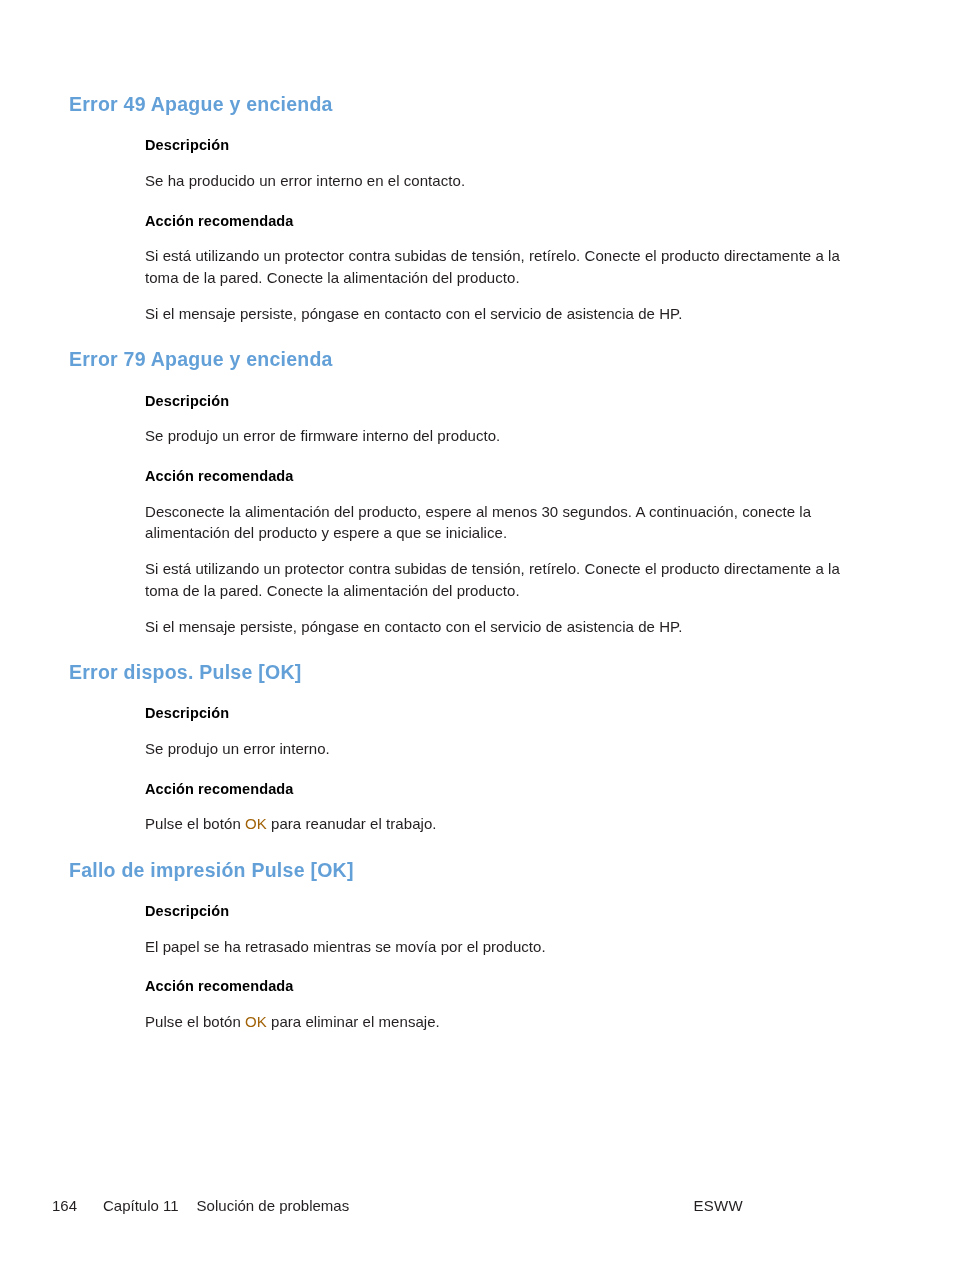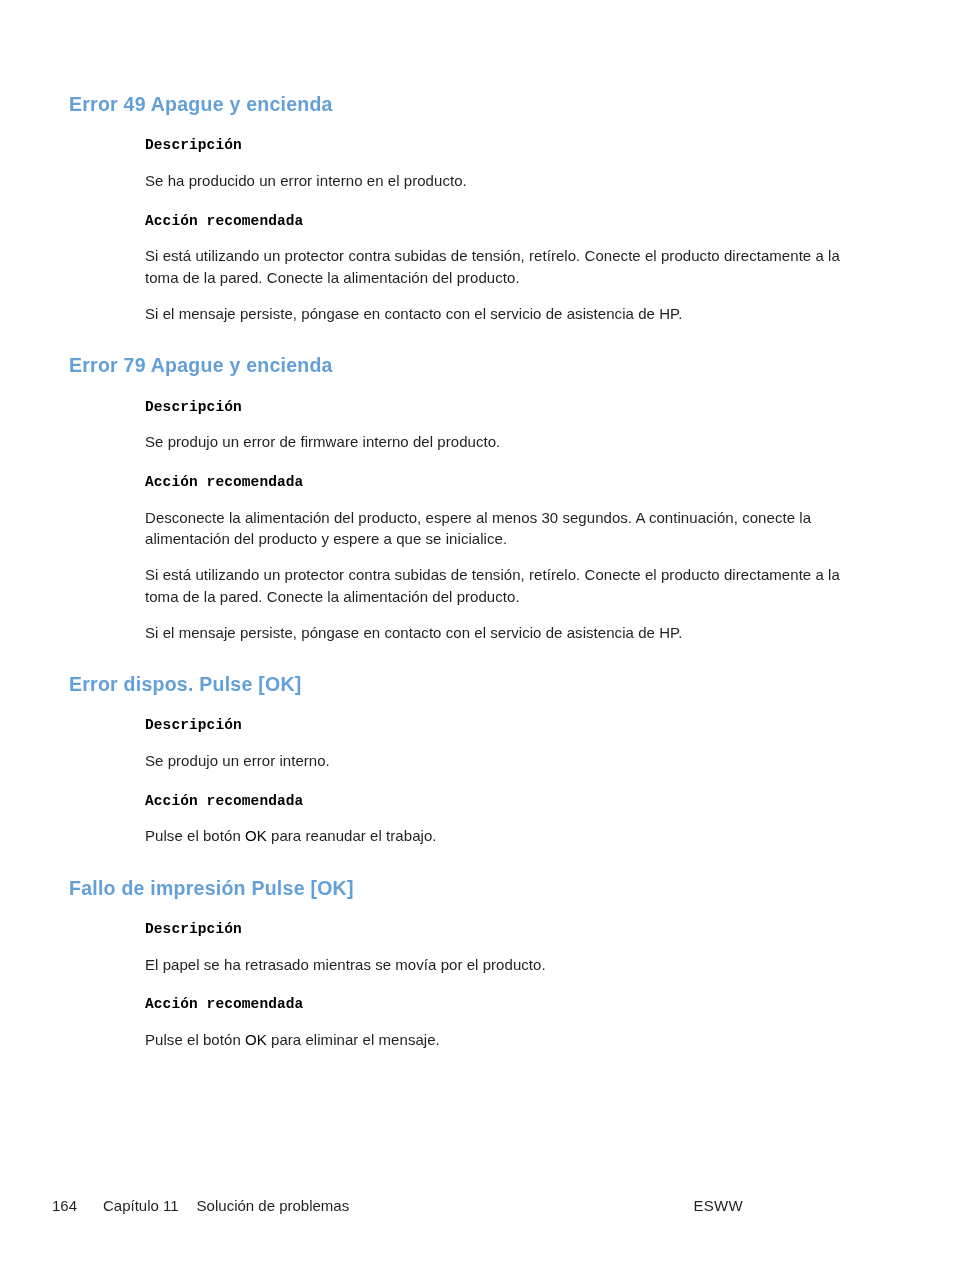--- a/index.html
+++ b/index.html
@@ -33,50 +33,49 @@
     font-weight: bold;
     letter-spacing: 0.25px;
     margin: 0;
     padding: 0;
     line-height: 1.25;
   }
   .section {
     margin: 0 0 0 0;
   }
   .section + .section {
-    margin-top: 29px;
+    margin-top: 23px;
   }
   .indent {
     margin-left: 76px;
     width: 712px;
   }
   h3.sub-title {
     font-size: 14.5px;
     font-weight: bold;
     color: #000000;
     margin: 20px 0 0 0;
     padding: 0;
     line-height: 1.3;
     letter-spacing: 0.1px;
-    font-family: Liberation Mono, monospace;
   }
   p.body-text {
     font-size: 15px;
     color: #231f20;
     margin: 15px 0 0 0;
     padding: 0;
     line-height: 1.42;
     letter-spacing: 0.05px;
     text-align: left;
   }
   p.body-text:first-child {
     margin-top: 0;
   }
   .ok-inline {
-    color: #000000;
+    color: #a16207;
     font-weight: normal;
   }
   .footer {
     position: absolute;
     left: 52px;
     right: 69px;
     bottom: 55px;
     height: 20px;
     font-size: 15px;
     color: #231f20;
@@ -109,21 +108,21 @@
 <body>
 
 <div class="page">
 
   <div class="content">
 
     <div class="section">
       <h2 class="section-title">Error 49 Apague y encienda</h2>
       <div class="indent">
         <h3 class="sub-title">Descripción</h3>
-        <p class="body-text">Se ha producido un error interno en el producto.</p>
+        <p class="body-text">Se ha producido un error interno en el contacto.</p>
         <h3 class="sub-title">Acción recomendada</h3>
         <p class="body-text">Si está utilizando un protector contra subidas de tensión, retírelo. Conecte el producto directamente a la toma de la pared. Conecte la alimentación del producto.</p>
         <p class="body-text">Si el mensaje persiste, póngase en contacto con el servicio de asistencia de HP.</p>
       </div>
     </div>
 
     <div class="section">
       <h2 class="section-title">Error 79 Apague y encienda</h2>
       <div class="indent">
         <h3 class="sub-title">Descripción</h3>

